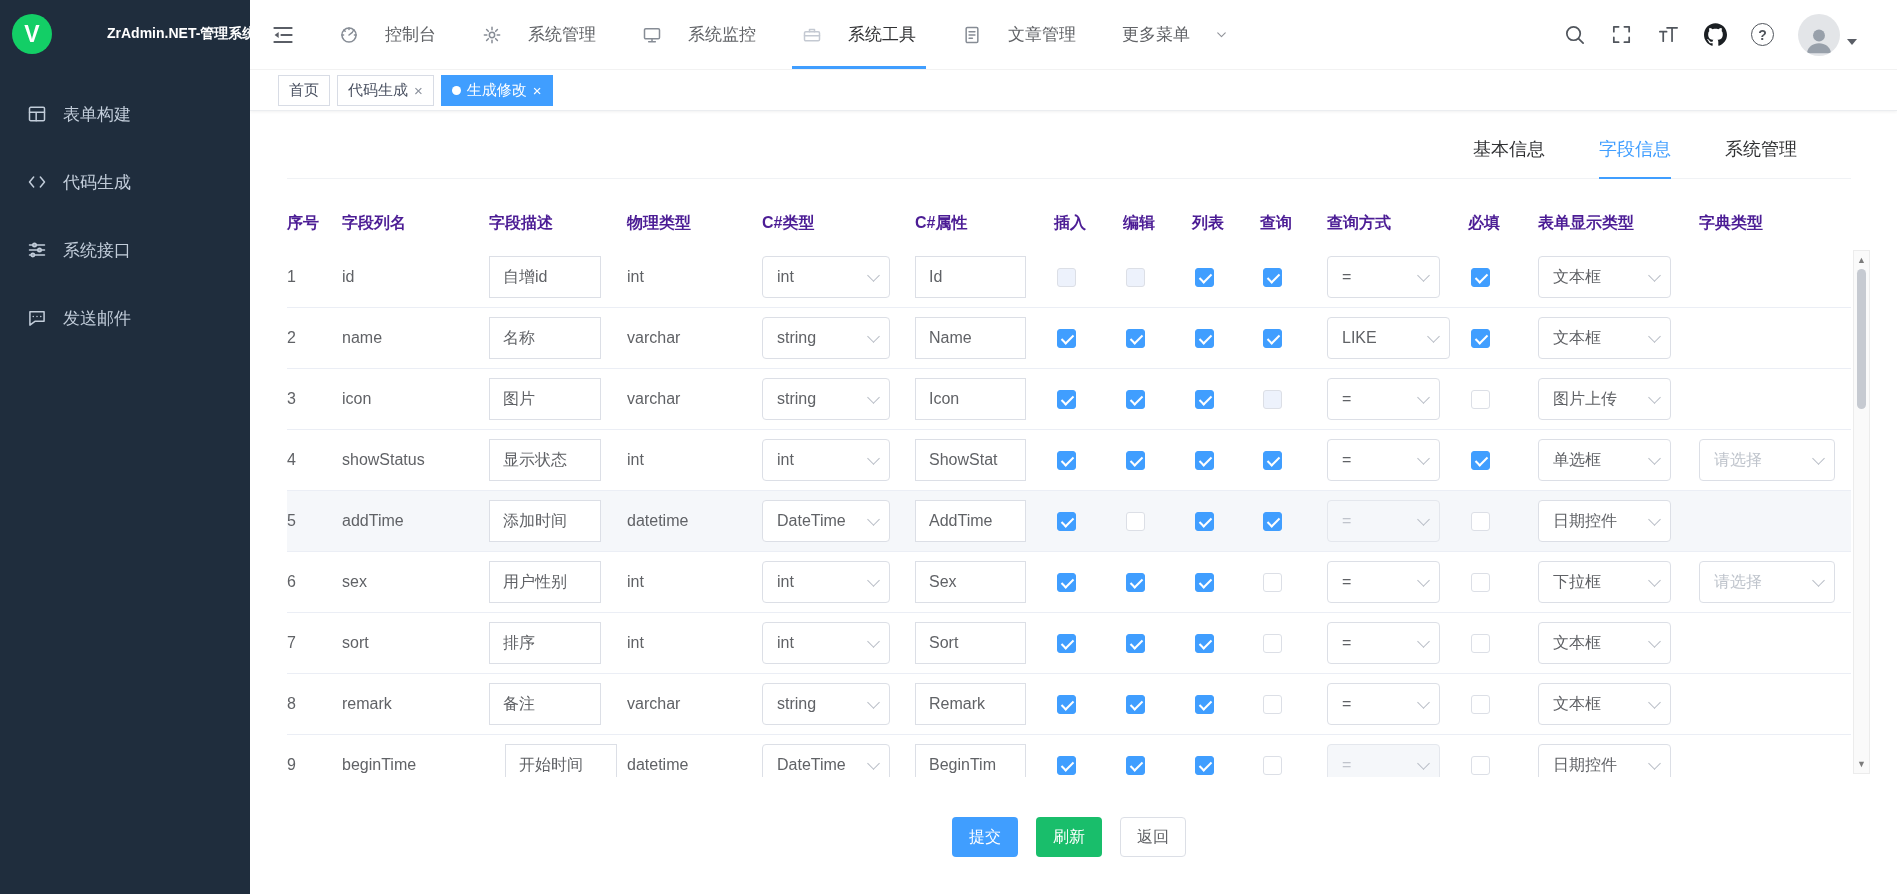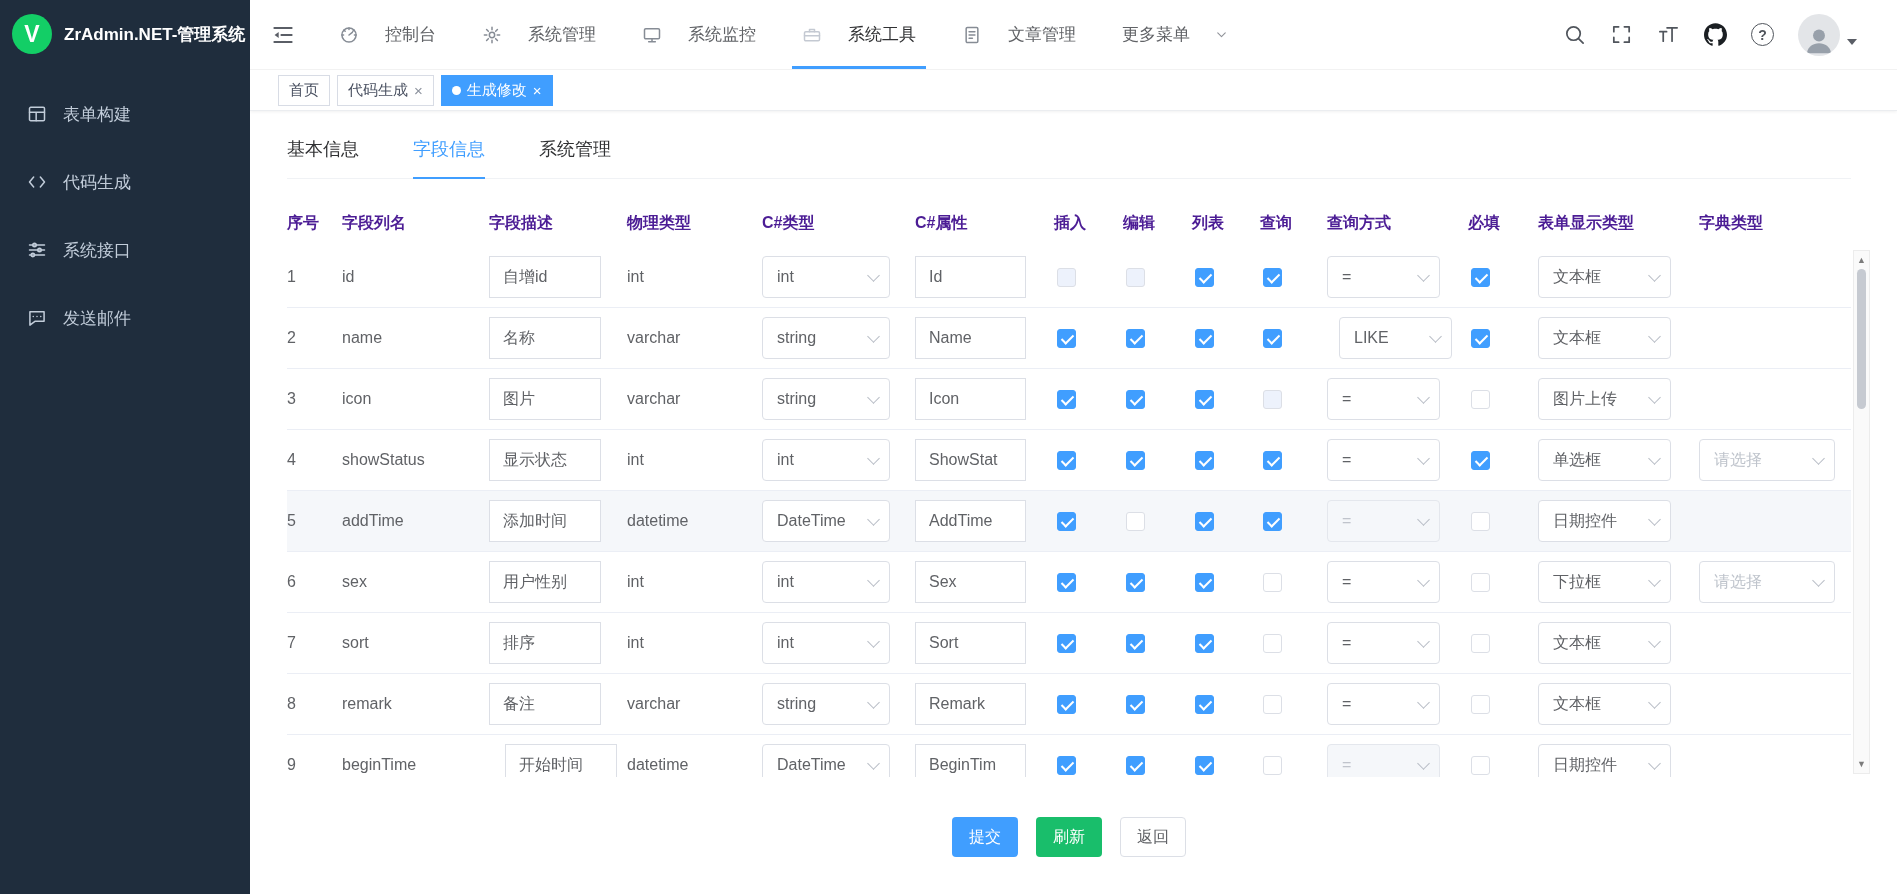--- a/index.html
+++ b/index.html
@@ -4,21 +4,21 @@
 <style>
   * { margin:0; padding:0; box-sizing:border-box; }
   html,body { width:1897px; height:894px; overflow:hidden; background:#fff;
     font-family:"Liberation Sans","DejaVu Sans",sans-serif; }
 
   
   .sidebar { position:absolute; left:0; top:0; width:250px; height:894px; background:#1f2d3d; z-index:10; }
   .logo-row { display:flex; align-items:center; gap:12px; height:68px; padding:0 12px; cursor:pointer; }
   .logo-circle { width:40px; height:40px; border-radius:50%; background:#13ce66; color:#fff;
     font-weight:bold; font-size:23px; display:flex; align-items:center; justify-content:center; flex:none; }
-  .sidebar-title { color:#fff; font-size:17px; font-weight:bold; white-space:nowrap; }
+  .sidebar-title { color:#fff; font-size:14px; font-weight:bold; white-space:nowrap;margin-left:43px; }
   .menu { margin-top:12px; }
   .menu-item { height:68px; display:flex; align-items:center; gap:16px; padding:0 27px;
     color:#c2cdda; font-size:17px; cursor:pointer; }
   .icn { display:inline-flex; }
   .menu-item .icn { width:20px; height:20px; }
   .icn svg { width:100%; height:100%; }
 
   
   .navbar { position:absolute; left:250px; top:0; right:0; height:70px; background:#fff;
     border-bottom:1px solid #f2f2f2; display:flex; align-items:center; justify-content:space-between; z-index:6; }
@@ -52,21 +52,21 @@
     padding-left:28px; gap:7px; z-index:5; }
   .tag { display:inline-flex; align-items:center; gap:6px; height:31px; padding:0 10px;
     border:1px solid #d8dce5; background:#fff; color:#495060; font-size:15px; cursor:pointer; }
   .tag .close { font-size:15px; line-height:1; color:#8b919c; }
   .tag.active { background:#409eff; border-color:#409eff; color:#fff; }
   .tag.active .close { color:#fff; }
   .tag .dot { width:9px; height:9px; border-radius:50%; background:#fff; }
 
   
   .content { position:absolute; left:250px; top:111px; right:0; bottom:0; background:#fff; padding-left:37px; }
-  .detail-tabs { display:flex; padding-top:26px; width:1564px; border-bottom:1px solid #f0f2f5; }
+  .detail-tabs { display:flex; padding-top:26px; width:1564px; border-bottom:1px solid #f0f2f5;justify-content:flex-end; }
   .dtab { margin-right:54px; padding-bottom:17px; font-size:18px; color:#303133; cursor:pointer; position:relative; }
   .dtab.active { color:#409eff; }
   .dtab.active::after { content:""; position:absolute; left:0; right:0; bottom:-1px; height:2px; background:#409eff; }
 
   .ftable { width:1564px; margin-top:20px; font-size:16px; color:#606266; }
   .thead, .trow { display:grid;
     grid-template-columns:55px 147px 138px 135px 153px 139px 69px 69px 68px 67px 141px 70px 161px 152px;
     align-items:center; }
   .thead { height:48px; color:#4c1d95; font-weight:bold; font-size:16px; }
   .tbody-wrap { height:530px; overflow:hidden; }
@@ -330,21 +330,21 @@
           <div class="tcell"><span>varchar</span></div>
           <div class="tcell"><div class="sel" style="width: 128px;">
               <span class="stext">string</span>
               <span class="arrow"></span>
             </div></div>
           <div class="tcell"><input class="txt-input" type="text" value="Name" style="width: 111px;"></div>
           <div class="tcell"><span class="cb checked"></span></div>
           <div class="tcell"><span class="cb checked"></span></div>
           <div class="tcell"><span class="cb checked"></span></div>
           <div class="tcell"><span class="cb checked"></span></div>
-          <div class="tcell"><div class="sel" style="width: 113px; margin-left: 12px;">
+          <div class="tcell"><div class="sel" style="width: 123px;">
               <span class="stext">LIKE</span>
               <span class="arrow"></span>
             </div></div>
           <div class="tcell"><span class="cb checked"></span></div>
           <div class="tcell"><div class="sel" style="width: 133px;">
               <span class="stext">文本框</span>
               <span class="arrow"></span>
             </div></div>
           <div class="tcell"></div>
         </div>

